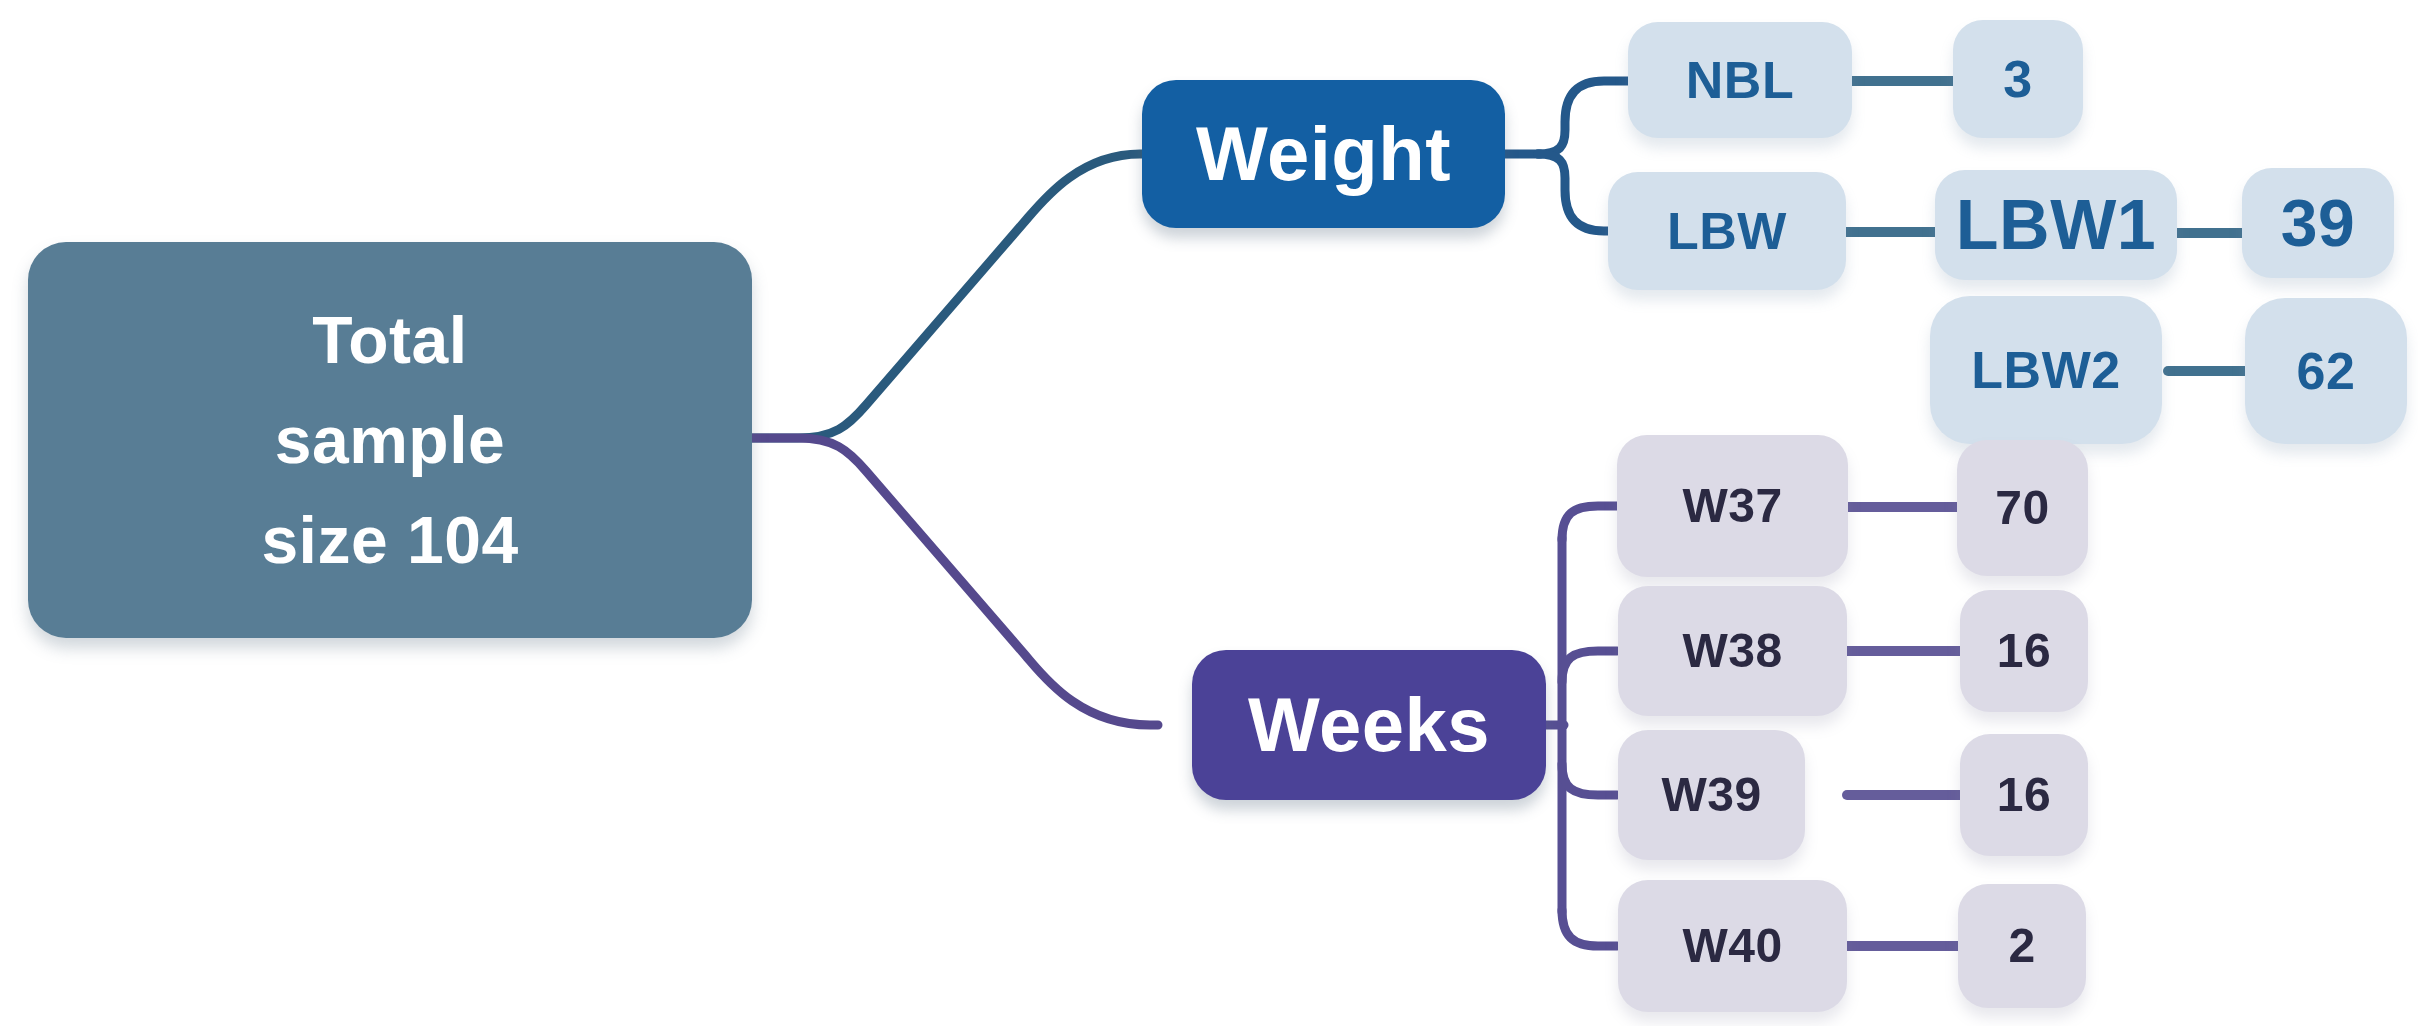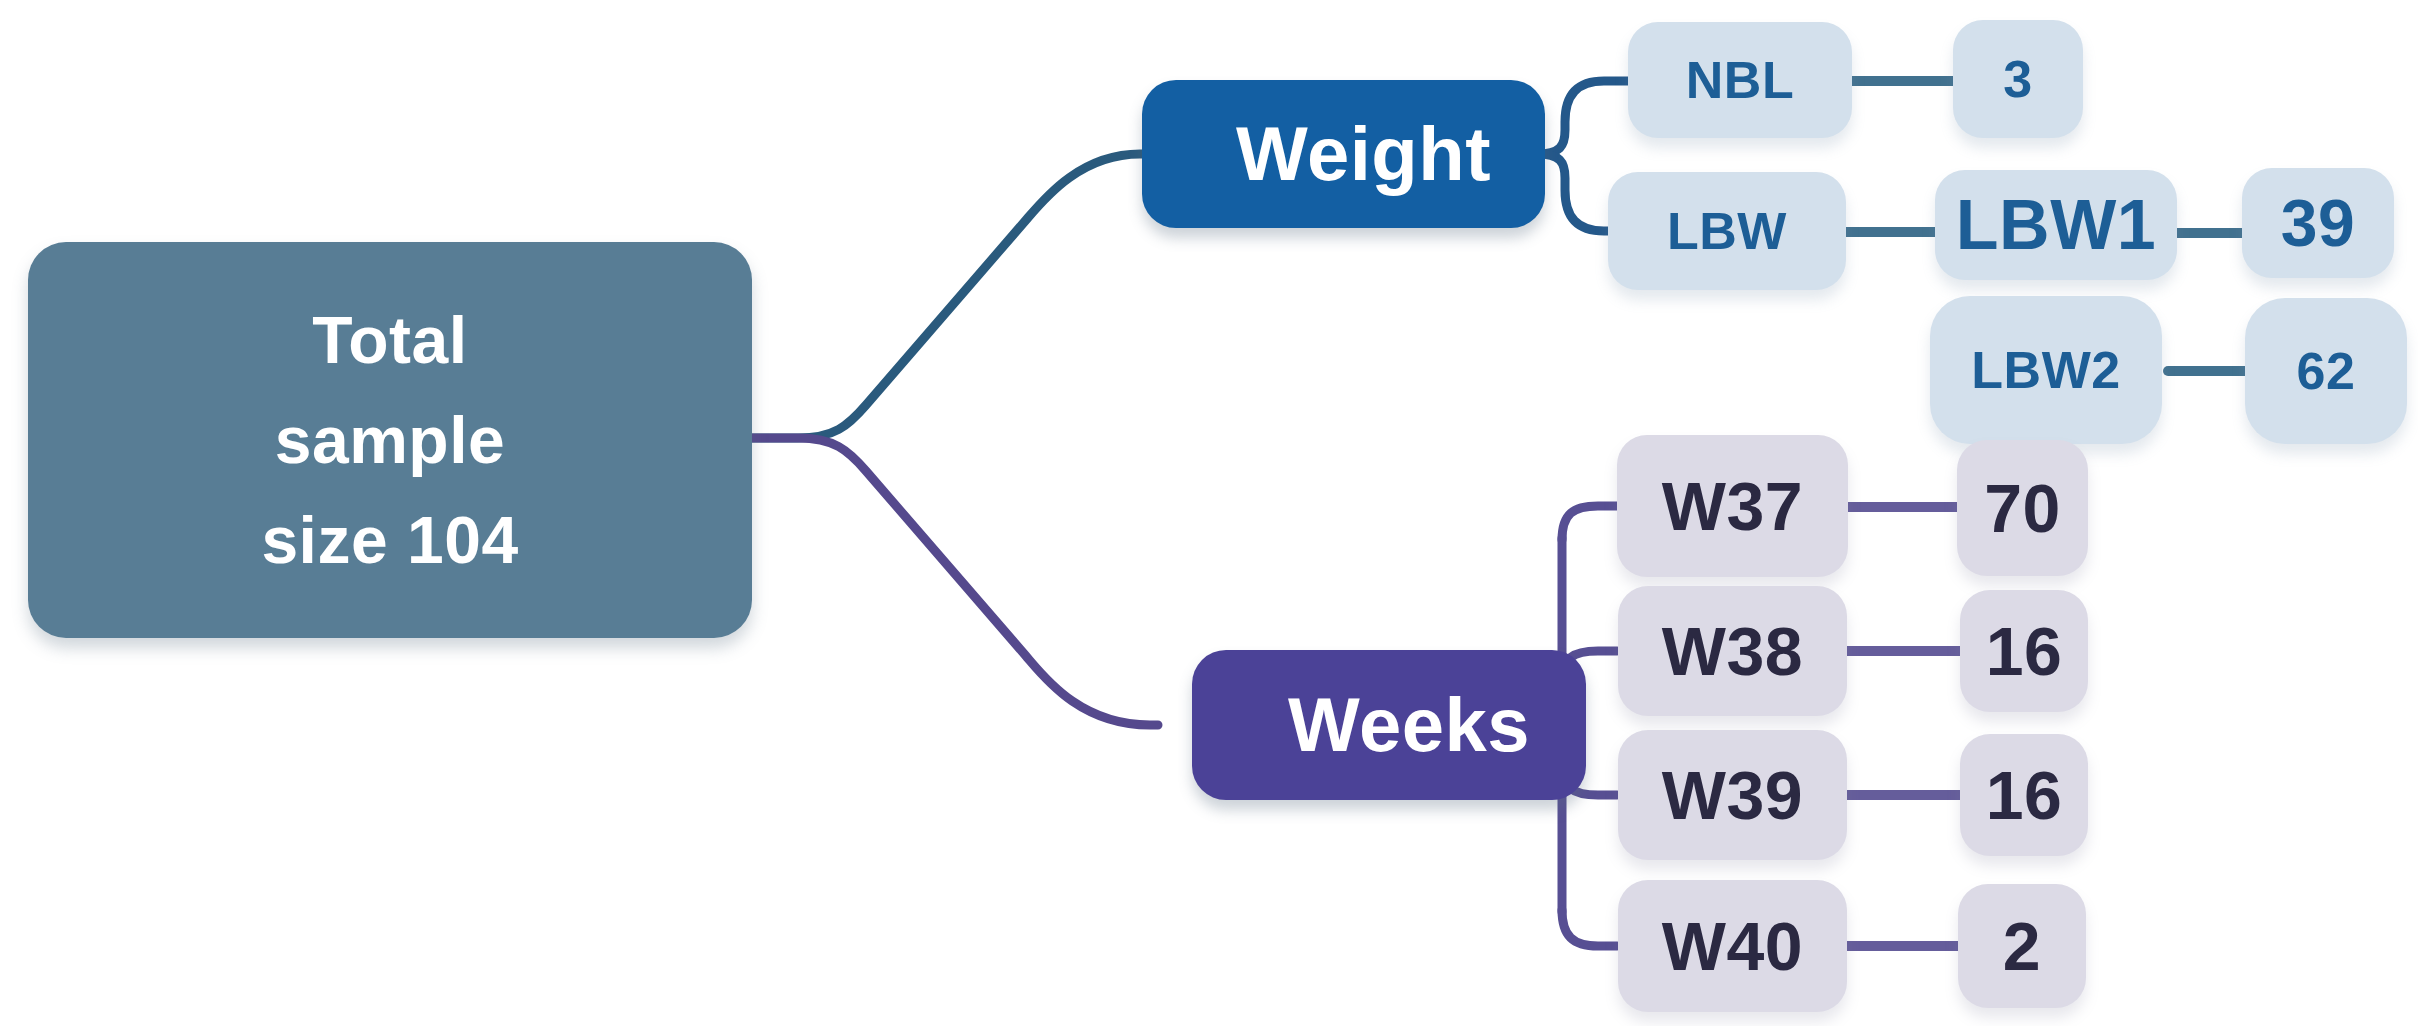--- a/index.html
+++ b/index.html
@@ -40,51 +40,50 @@
     border-radius: 38px;
     font-size: 66px;
     line-height: 100px;
     box-shadow: 0 10px 16px rgba(90,110,130,0.28);
   }
   .branch-node {
     color: var(--white-text);
     border-radius: 34px;
     font-size: 76px;
     box-shadow: 0 10px 14px rgba(90,110,130,0.30);
-    padding-left: 40px;
   }
   .branch-weight { left: 1142px; top: 80px;  width: 363px; height: 148px; background: var(--weight-bg); }
   .branch-weeks  { left: 1192px; top: 650px; width: 354px; height: 150px; background: var(--weeks-bg); }
 
   .light-blue {
     background: var(--light-blue-bg);
     color: var(--weight-text);
     border-radius: 30px;
     font-size: 52px;
     box-shadow: 0 10px 14px rgba(120,145,170,0.20);
   }
   .lavender {
     background: var(--lavender-bg);
     color: var(--weeks-text);
     border-radius: 30px;
-    font-size: 68px;
+    font-size: 48px;
     box-shadow: 0 10px 14px rgba(125,125,155,0.18);
   }
   .n-nbl  { left: 1628px; top: 22px;  width: 224px; height: 116px; }
   .n-v3   { left: 1953px; top: 20px;  width: 130px; height: 118px; }
   .n-lbw  { left: 1608px; top: 172px; width: 238px; height: 118px; }
   .n-lbw1 { left: 1935px; top: 170px; width: 242px; height: 110px; font-size: 70px; }
   .n-v39  { left: 2242px; top: 168px; width: 152px; height: 110px; font-size: 66px; }
   .n-lbw2 { left: 1930px; top: 296px; width: 232px; height: 148px; border-radius: 40px; }
   .n-v62  { left: 2245px; top: 298px; width: 162px; height: 146px; border-radius: 40px; }
   .n-w37  { left: 1617px; top: 435px; width: 231px; height: 142px; }
   .n-v70  { left: 1957px; top: 440px; width: 131px; height: 136px; align-items: center; }
   .n-w38  { left: 1618px; top: 586px; width: 229px; height: 130px; }
   .n-v16a { left: 1960px; top: 590px; width: 128px; height: 122px; }
-  .n-w39  { left: 1618px; top: 730px; width: 229px; height: 130px; align-items: center; }
+  .n-w39  { left: 1618px; top: 730px; width: 187px; height: 130px; align-items: center; }
   .n-v16b { left: 1960px; top: 734px; width: 128px; height: 122px; }
   .n-w40  { left: 1618px; top: 880px; width: 229px; height: 132px; align-items: center; }
   .n-v2   { left: 1958px; top: 884px; width: 128px; height: 124px; }
 </style>
 </head>
 <body>
 
 <div class="canvas">
 
   <svg class="connectors" viewBox="0 0 2418 1026" fill="none" xmlns="http://www.w3.org/2000/svg">

